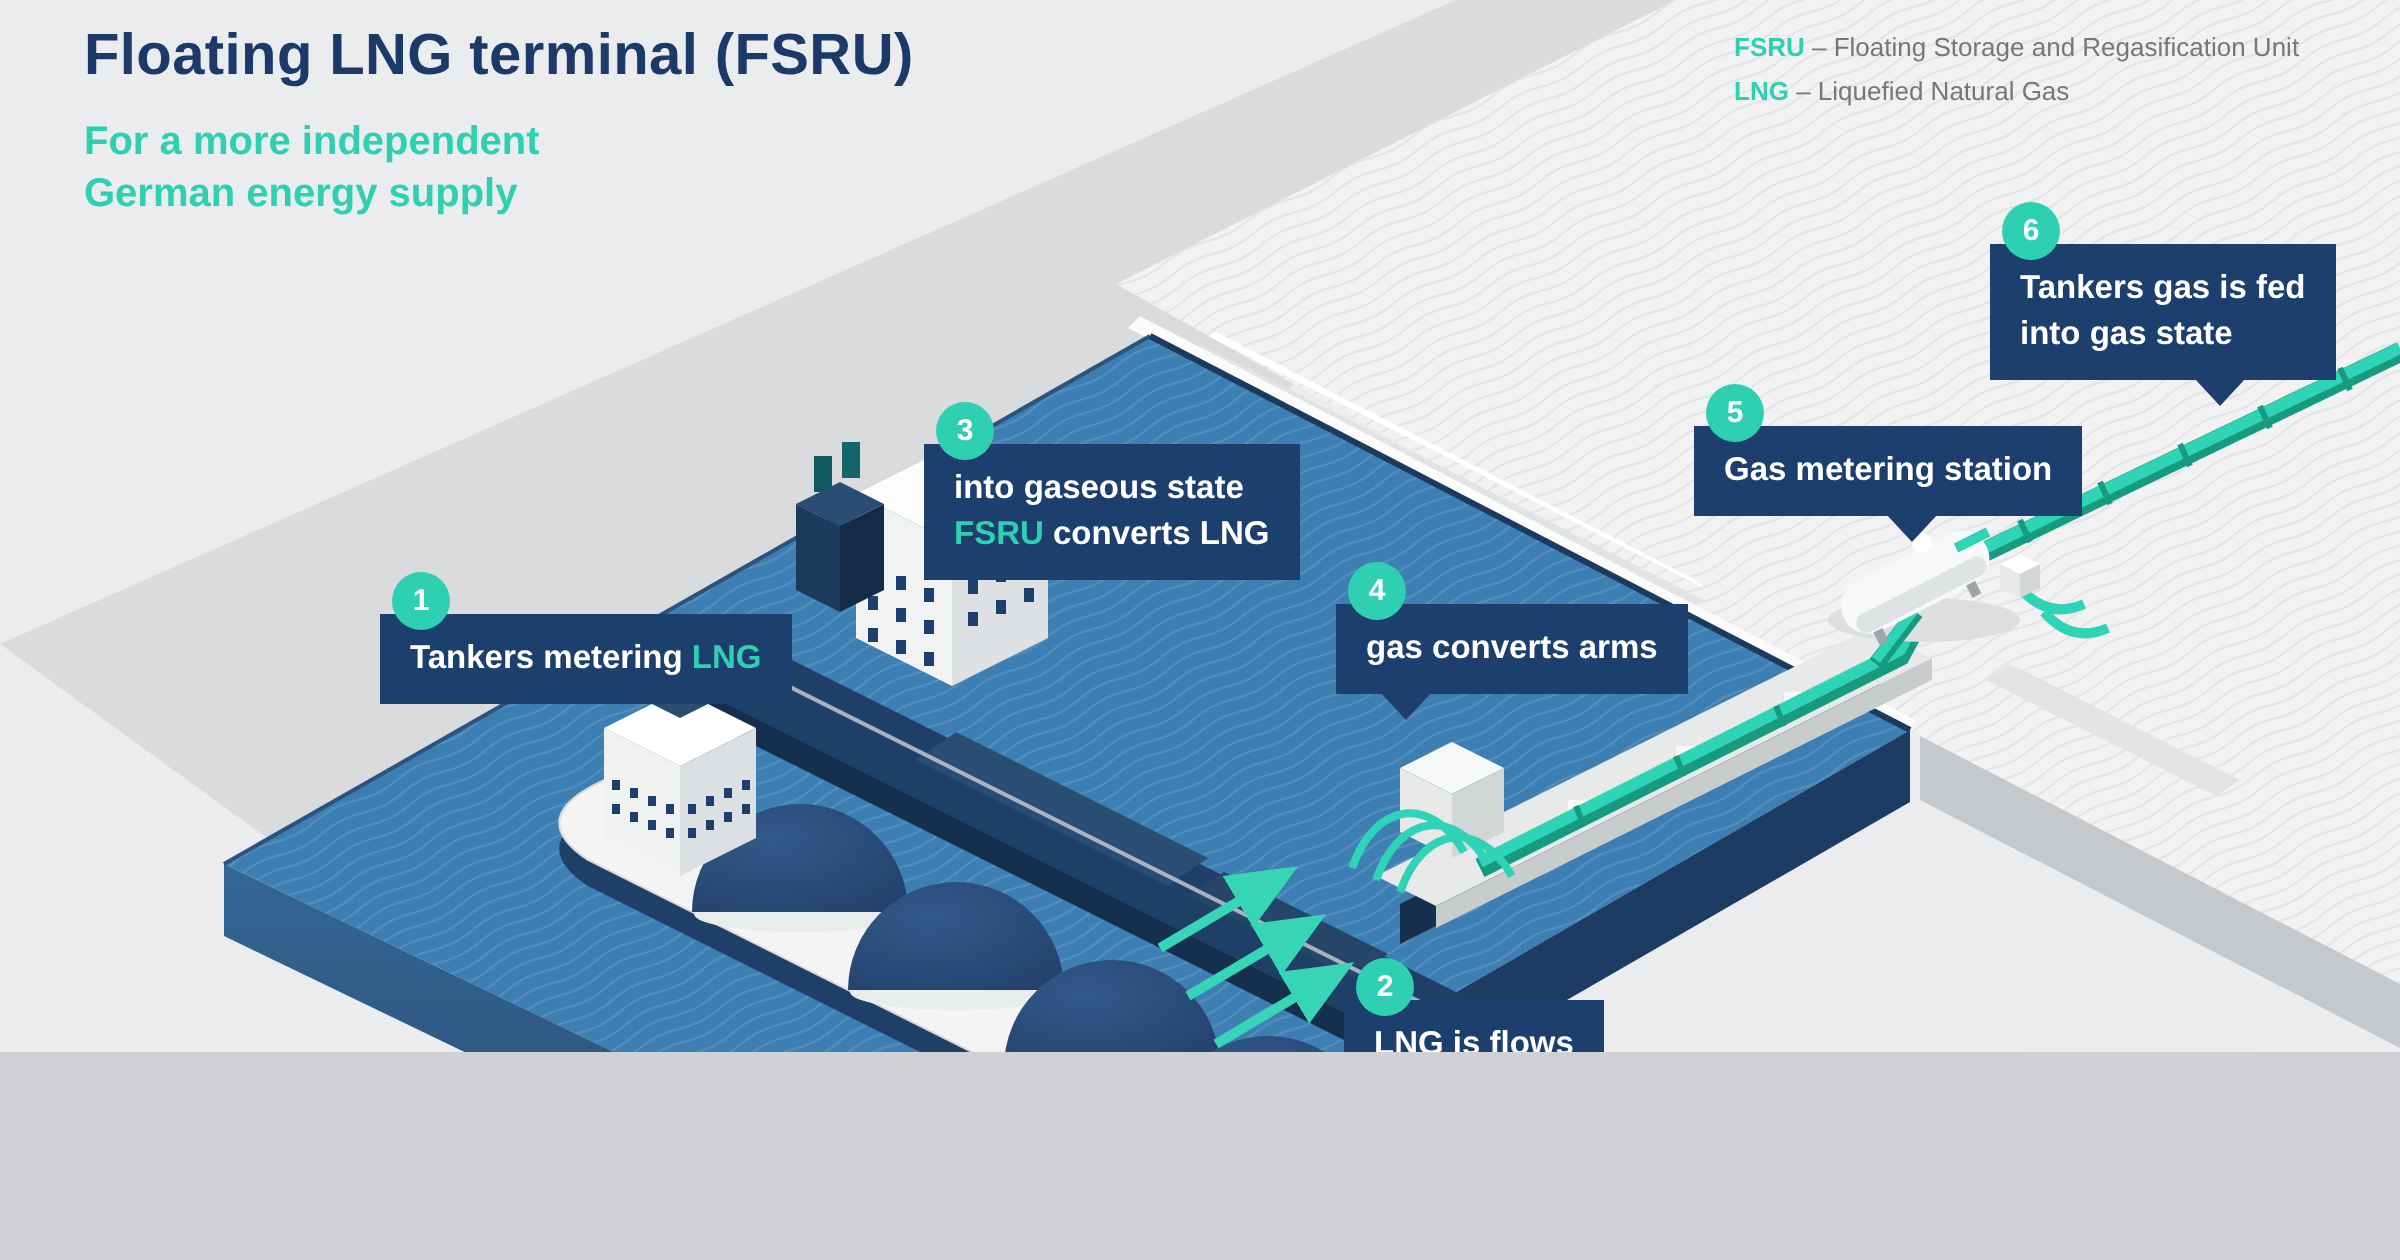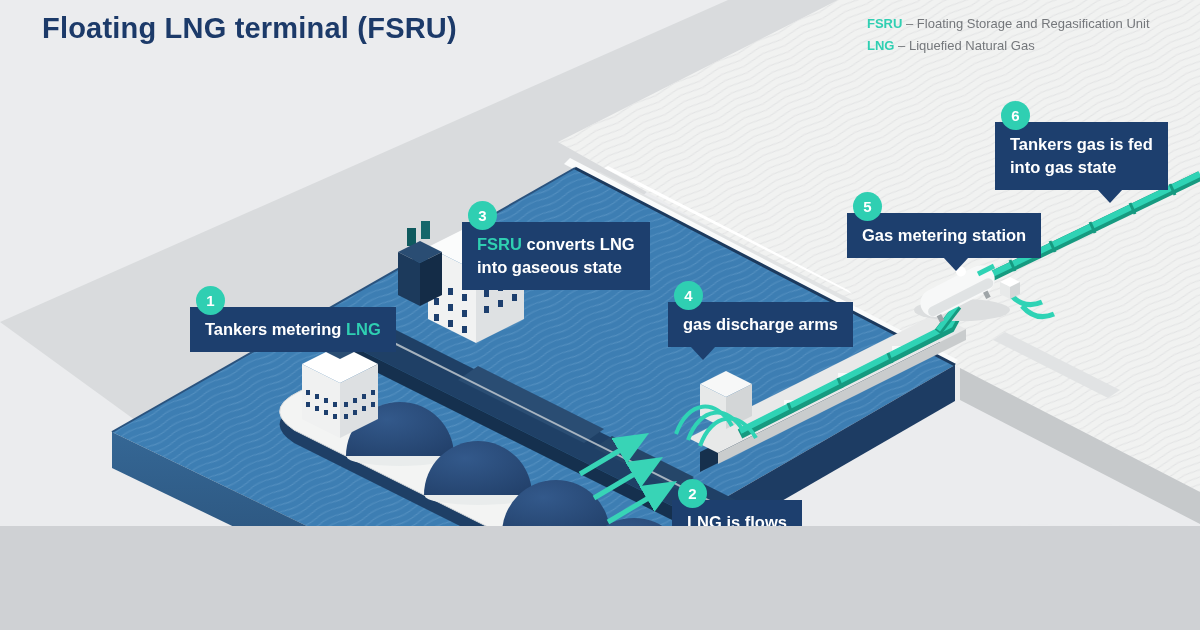--- a/index.html
+++ b/index.html
@@ -230,47 +230,51 @@
       <g>
         <polygon points="1000,282 1010,277 1020,282 1010,287" fill="#ffffff"></polygon>
         <polygon points="1000,282 1010,287 1010,299 1000,294" fill="#e8eaea"></polygon>
         <polygon points="1010,287 1020,282 1020,294 1010,299" fill="#d4d7d8"></polygon>
       </g>
     </g>
   </svg>
 
   <div class="header">
     <div class="title">Floating LNG terminal (FSRU)</div>
+    <div class="subtitle">
+      <div>For a more independent</div>
+      <div>German energy supply</div>
+    </div>
   </div>
 
   <div class="legend">
     <div><b>FSRU</b> <span>– Floating Storage and Regasification Unit</span></div>
     <div><b>LNG</b> <span>– Liquefied Natural Gas</span></div>
   </div>
 
   <div class="callout" style="left:190px;top:307px;">
     <span class="badge">1</span>
     <div><span>Tankers metering </span><span class="hl">LNG</span><span></span></div>
   </div>
 
   <div class="callout" style="left:672px;top:500px;">
     <span class="badge">2</span>
     <div><span>LNG is flows</span><span class="hl"></span><span></span></div>
     <div><span>grid FSRU</span><span class="hl"></span><span></span></div>
   </div>
 
   <div class="callout" style="left:462px;top:222px;">
     <span class="badge">3</span>
+    <div><span>into gaseous state</span><span class="hl"></span><span></span></div>
     <div><span></span><span class="hl">FSRU</span><span> converts LNG</span></div>
-    <div><span>into gaseous state</span><span class="hl"></span><span></span></div>
   </div>
 
   <div class="callout" style="left:668px;top:302px;">
     <span class="badge">4</span>
-    <div><span>gas discharge arms</span><span class="hl"></span><span></span></div>
+    <div><span>gas converts arms</span><span class="hl"></span><span></span></div>
     <span class="tail" style="left:22px;"></span>
   </div>
 
   <div class="callout" style="left:847px;top:213px;">
     <span class="badge">5</span>
     <div><span>Gas metering station</span><span class="hl"></span><span></span></div>
     <span class="tail" style="left:96px;"></span>
   </div>
 
   <div class="callout" style="left:995px;top:122px;">

